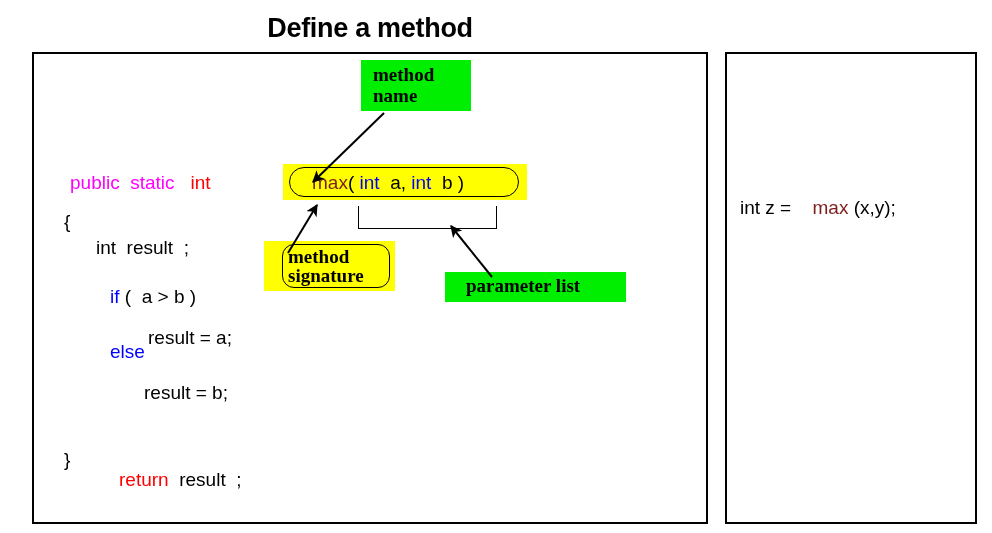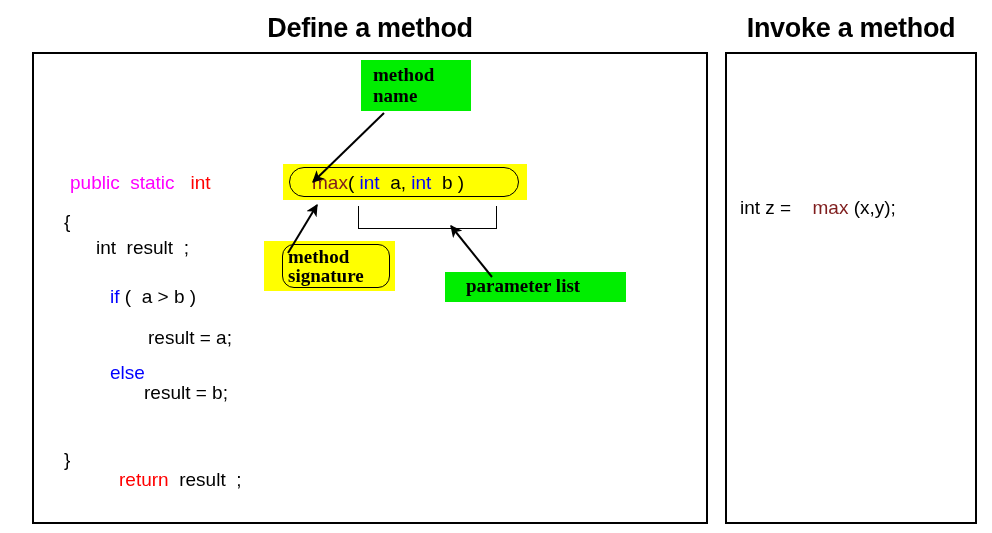--- a/index.html
+++ b/index.html
@@ -87,21 +87,21 @@
     top: 173px;
     font-size: 19px;
   }
 
   
   #line-modifiers { left: 70px;  top: 173px; }
   #line-brace-open{ left: 64px;  top: 212px; }
   #line-decl      { left: 96px;  top: 238px; }
   #line-if        { left: 110px; top: 287px; }
   #line-assign-a  { left: 148px; top: 328px; }
-  #line-else      { left: 110px; top: 363px; }
+  #line-else      { left: 110px; top: 342px; }
   #line-assign-b  { left: 144px; top: 383px; }
   #line-return    { left: 119px; top: 424px; margin-top: 46px; }
   #line-brace-close{left: 64px;  top: 450px; }
 
   
   #invoke-line {
     left: 740px;
     top: 198px;
     font-size: 19px;
   }
@@ -200,21 +200,20 @@
     pointer-events: none;
   }
 </style>
 </head>
 <body>
 
 <div class="stage">
 
   <div class="panel-title" id="title-define">Define a method</div>
 
-  <div class="panel-title" id="title-invoke">Invoke a method</div>
 
   <div class="panel" id="panel-define"></div>
 
   <div class="panel" id="panel-invoke"></div>
 
   <div id="sig-highlight"></div>
   <div id="sig-roundbox"></div>
 
   <div id="param-bracket"></div>
 

